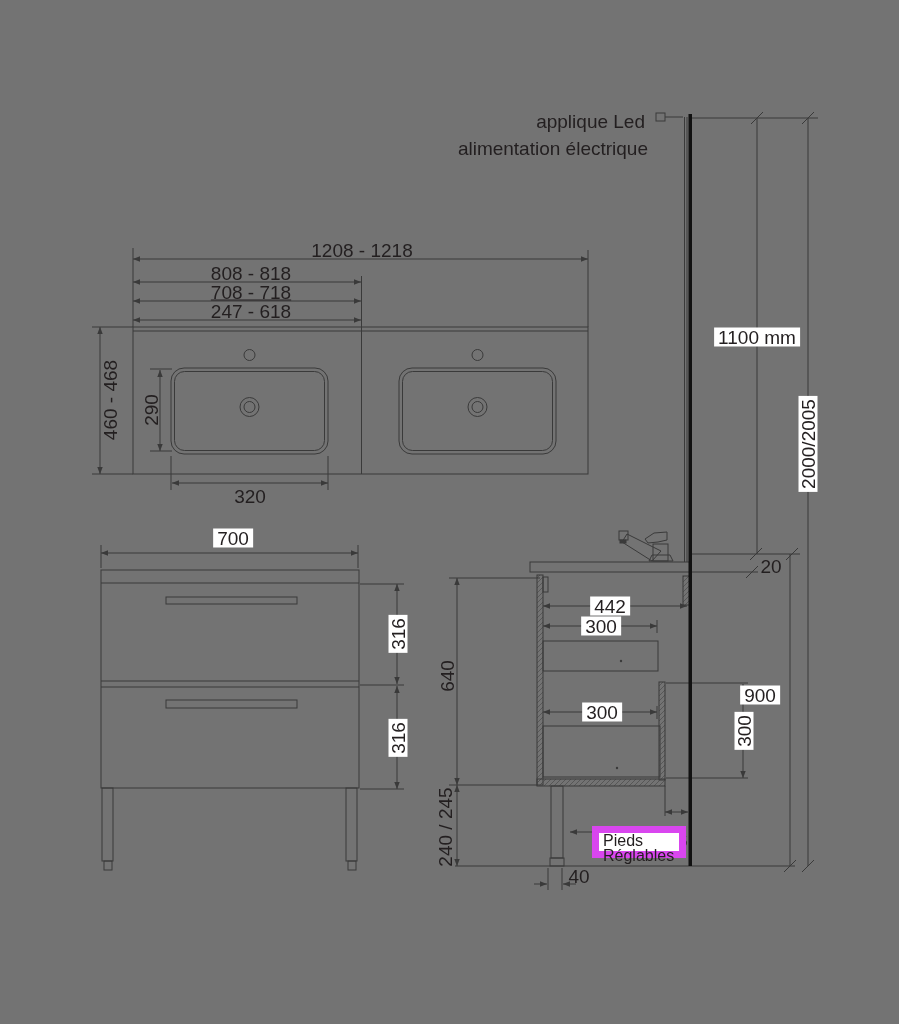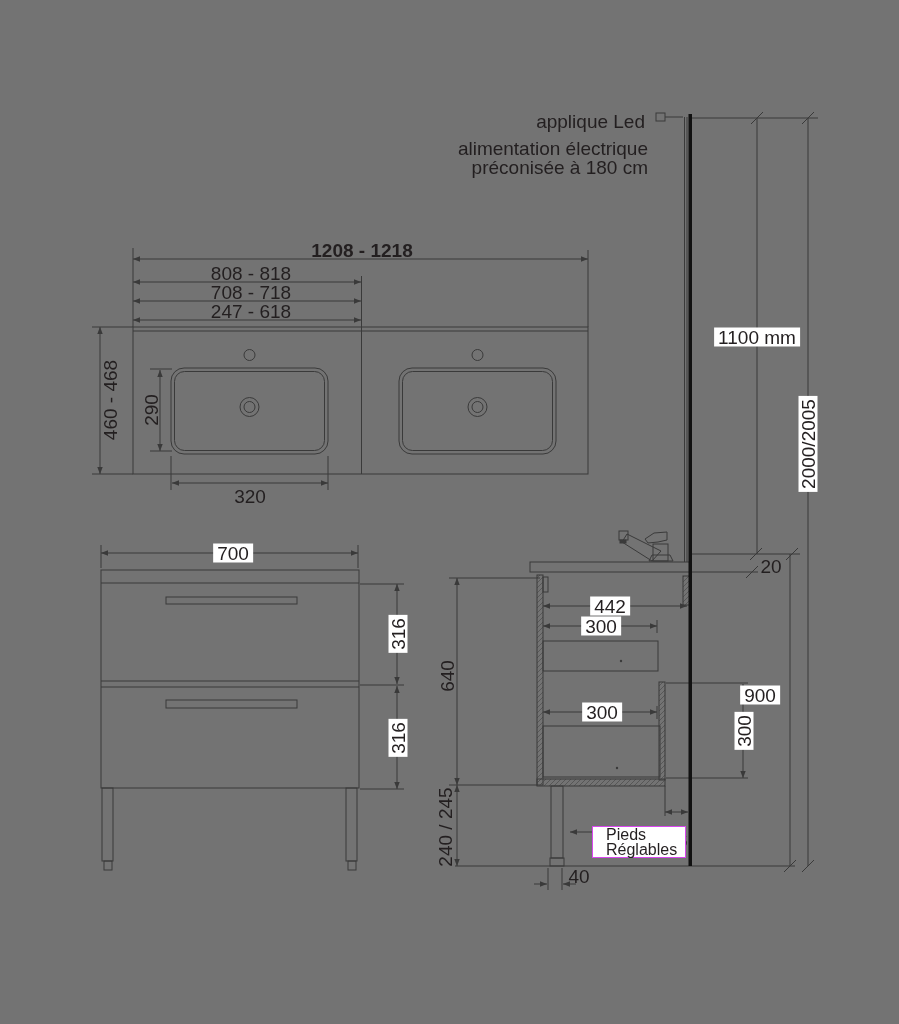--- a/index.html
+++ b/index.html
@@ -14,22 +14,22 @@
   }
   .rot{transform:translate(-50%,-50%) rotate(-90deg);}
   .wbg{background:#fff;padding:0 4px;}
   .rot.wbg{padding:0 3px;}
   .note-right{
     position:absolute;text-align:right;font-size:19px;line-height:19px;
     transform:none;color:#231f20;
   }
   .pieds-box{
     position:absolute;left:592px;top:826px;width:94px;height:32px;
-    border:1px solid #d946ef;font-size:16px;line-height:15px;
-    padding-left:13px;box-sizing:border-box;background:#fff;
+    border:7px solid #d946ef;font-size:16px;line-height:15px;
+    padding-left:4px;box-sizing:border-box;background:#fff;
   }
 </style>
 </head>
 <body>
 
 <div id="canvas">
 
   <svg id="drawing" width="899" height="1024" viewBox="0 0 899 1024">
     <defs>
       <pattern id="hatch" patternUnits="userSpaceOnUse" width="5" height="5">
@@ -175,32 +175,31 @@
         <line x1="786" y1="560" x2="798" y2="548"></line>
         <line x1="784" y1="872" x2="796" y2="860"></line>
         <line x1="802" y1="872" x2="814" y2="860"></line>
       </g>
     </g>
   </svg>
 
   <div class="note-right" style="left:495px;top:112px;width:150px;">applique Led</div>
   <div class="note-right" style="left:440px;top:139px;width:208px;text-align:right;">
     <div>alimentation électrique</div>
-    <div>préconisée à 180 cm</div>
   </div>
 
-  <div class="lbl" style="left:362px;top:250px;font-weight:bold;">1208 - 1218</div>
+  <div class="lbl" style="left:362px;top:250px;">1208 - 1218</div>
   <div class="lbl" style="left:251px;top:273px;">808 - 818</div>
-  <div class="lbl" style="left:251px;top:292px;">708 - 718</div>
+  <div class="lbl" style="left:251px;top:292px;text-decoration:underline;">708 - 718</div>
   <div class="lbl" style="left:251px;top:311px;">247 - 618</div>
   <div class="lbl rot" style="left:110px;top:400px;">460 - 468</div>
   <div class="lbl rot" style="left:151px;top:410px;">290</div>
   <div class="lbl" style="left:250px;top:496px;">320</div>
 
-  <div class="lbl wbg" style="left:233px;top:553px;">700</div>
+  <div class="lbl wbg" style="left:233px;top:538px;">700</div>
   <div class="lbl rot wbg" style="left:398px;top:634px;">316</div>
   <div class="lbl rot wbg" style="left:398px;top:738px;">316</div>
 
   <div class="lbl wbg" style="left:610px;top:606px;">442</div>
   <div class="lbl wbg" style="left:601px;top:626px;">300</div>
   <div class="lbl wbg" style="left:602px;top:712px;">300</div>
   <div class="lbl rot" style="left:447px;top:676px;">640</div>
   <div class="lbl rot" style="left:445px;top:827px;">240 / 245</div>
   <div class="lbl" style="left:677px;top:840px;">86</div>
   <div class="lbl" style="left:579px;top:876px;text-align:right;">40</div>

